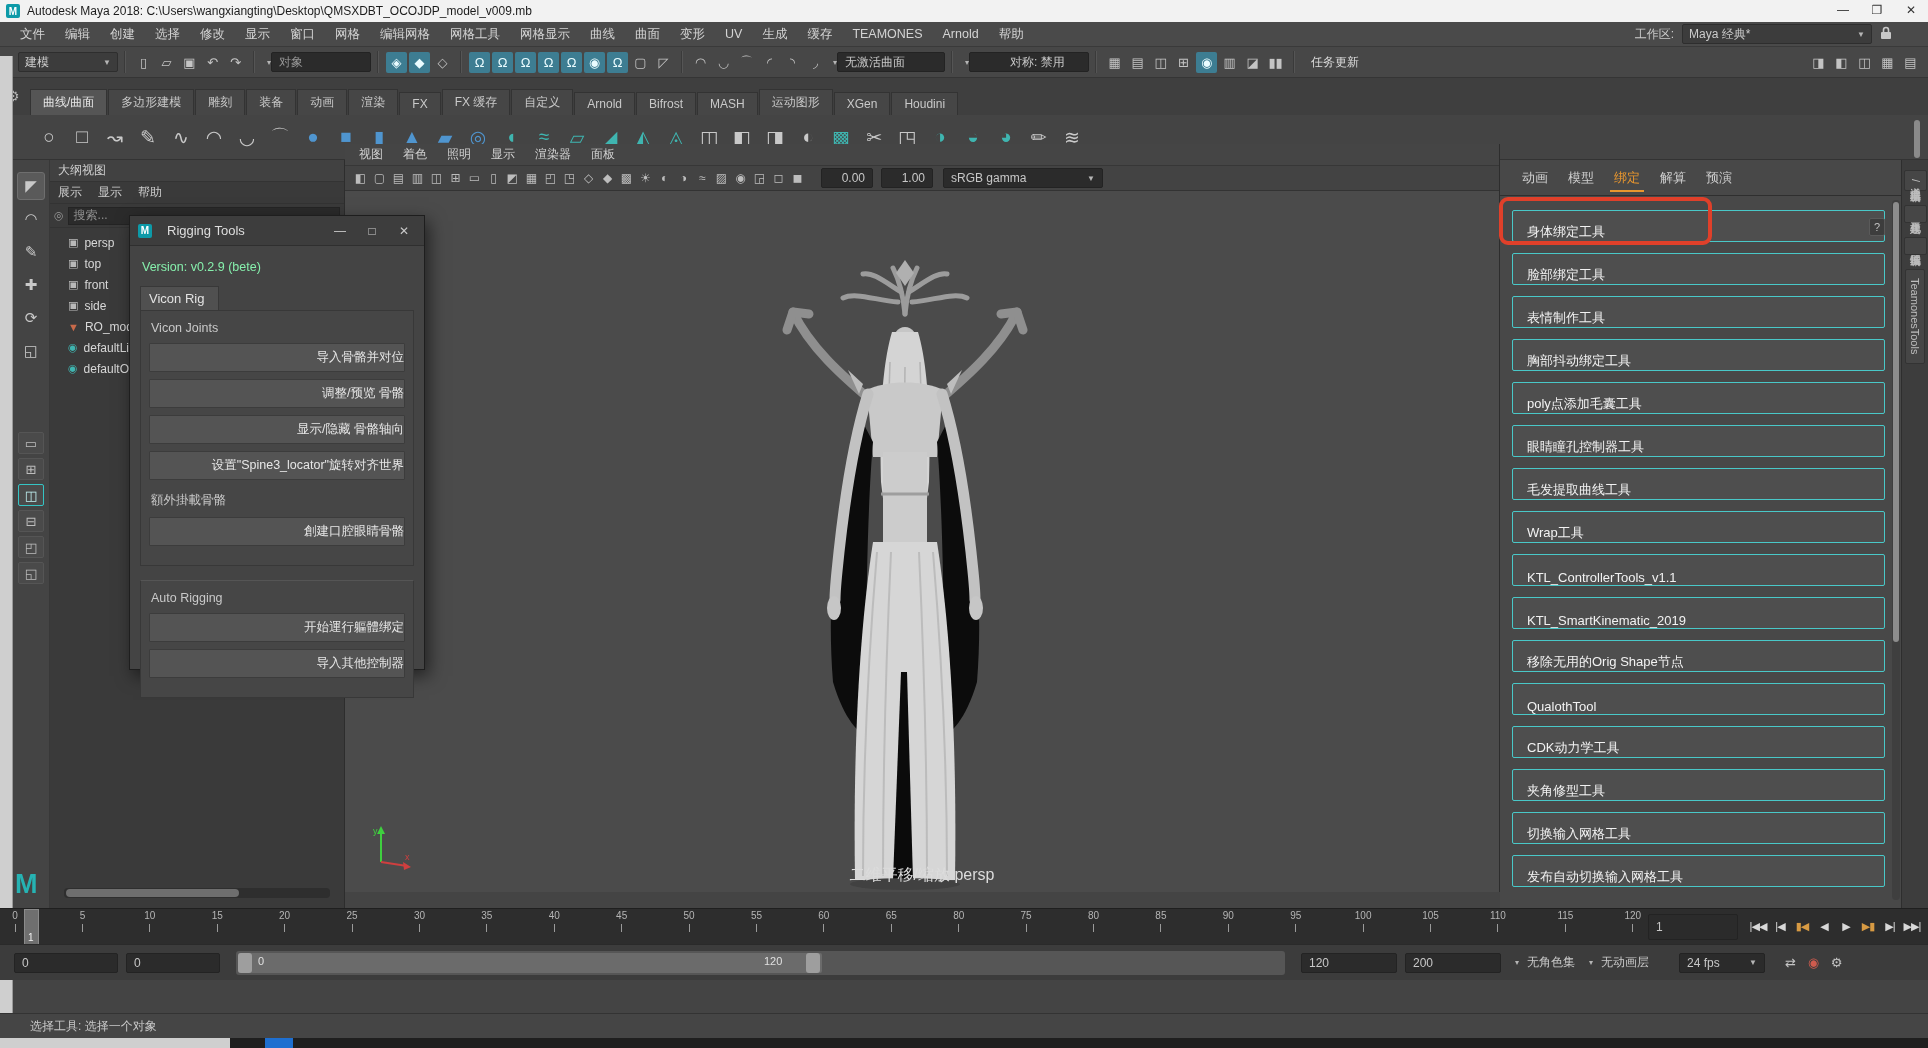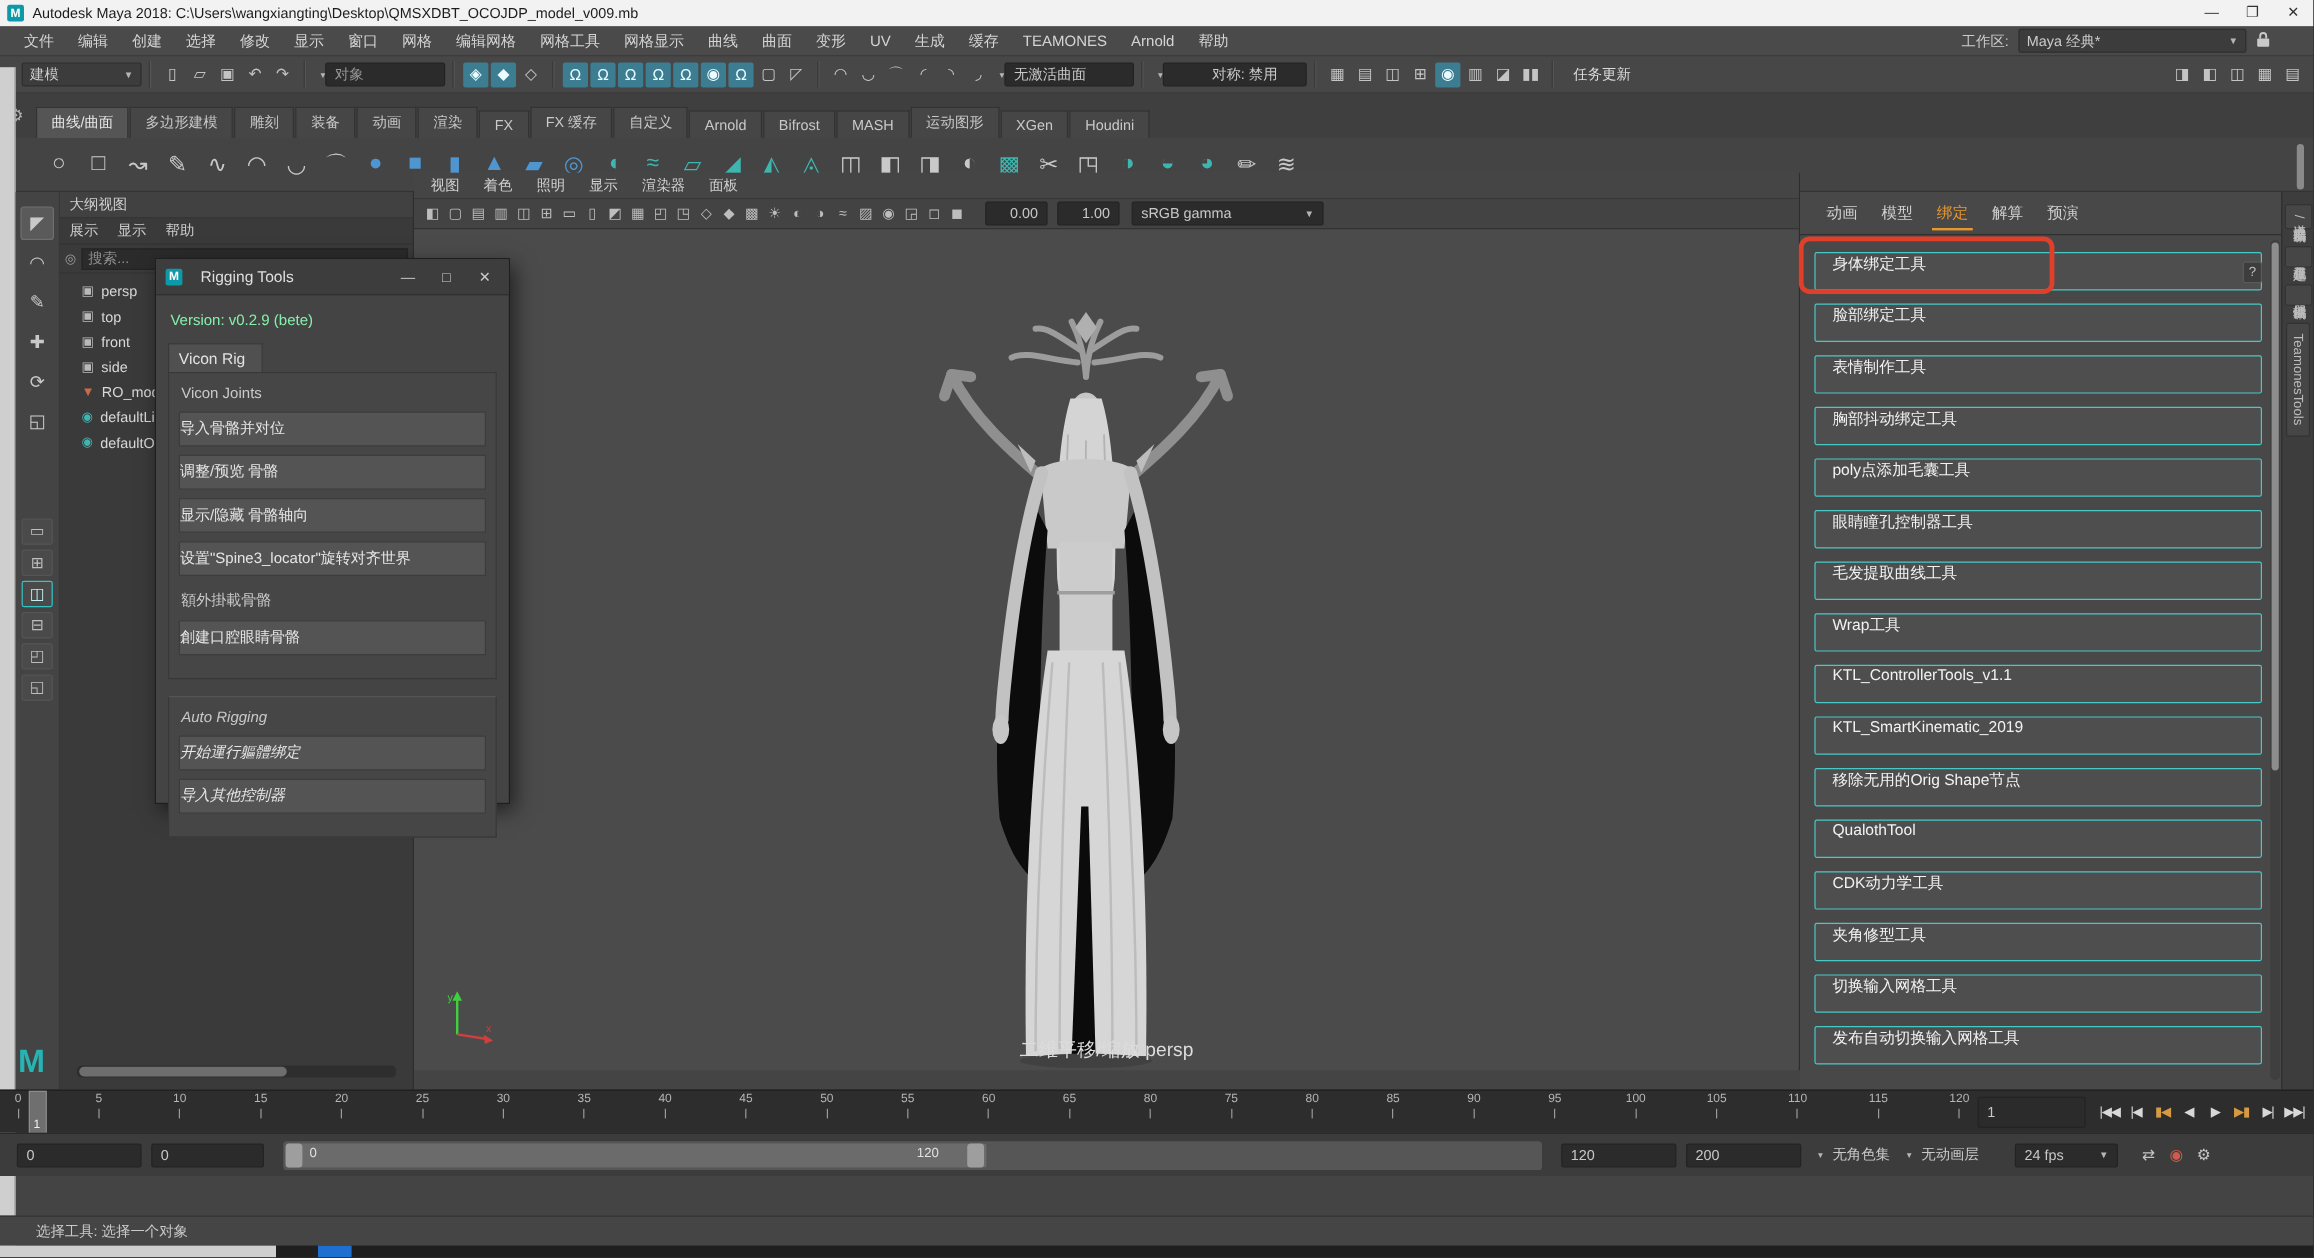--- a/index.html
+++ b/index.html
@@ -58,39 +58,39 @@
   .vp-icons { height:25px; background:#434343; display:flex; align-items:center; padding-left:6px; border-bottom:1px solid #333; }
   .vpi { width:19px; height:19px; display:flex; align-items:center; justify-content:center; font-size:12px; color:#bdbdbd; }
   .cam-label { position:absolute; bottom:6px; left:50%; transform:translateX(-50%); color:#dcdcdc; font-size:16px; }
   
   .rpanel { left:1500px; top:160px; width:401px; height:748px; background:#484848; }
   .rp-tabs { height:36px; display:flex; align-items:center; gap:8px; padding-left:16px; border-bottom:1px solid #2f2f2f; }
   .rptab { padding:4px 6px; color:#cfcfcf; font-size:13px; position:relative; }
   .rptab.active { color:#e8962e; }
   .rptab.active::after { content:""; position:absolute; left:2px; right:2px; bottom:-1px; height:2px; background:#e8962e; }
   .rp-list { display:flex; flex-direction:column; gap:11px; padding:14px 16px 0 12px; }
-  .toolbtn { height:32px; background:#4e4e4e; border:1px solid #49c8c8; border-radius:2px; color:#f2f2f2; font-size:13px; display:flex; align-items:flex-start; padding-left:14px; white-space:nowrap; overflow:hidden; }
+  .toolbtn { height:32px; background:#4e4e4e; border:1px solid #49c8c8; border-radius:2px; color:#f2f2f2; font-size:13px; display:flex; align-items:flex-end; padding-left:14px; white-space:nowrap; overflow:hidden; }
   .red-annot { left:1499px; top:197px; width:213px; height:48px; border:4px solid #e0402a; border-radius:9px; z-index:60; pointer-events:none; }
   .help-badge { left:1869px; top:218px; width:16px; height:18px; background:#3d3d3d; border:1px solid #5a5a5a; color:#c0c0c0; display:flex; align-items:center; justify-content:center; font-size:11px; border-radius:2px; z-index:61; }
   .rp-scroll { left:1892px; top:200px; width:8px; height:700px; background:#3f3f3f; border-radius:4px; }
   .rp-scroll .thumb { position:absolute; top:2px; left:1px; width:6px; height:440px; background:#8d8d8d; border-radius:3px; }
   
   .sidetabs { left:1901px; top:160px; width:27px; height:748px; background:#3d3d3d; border-left:1px solid #2e2e2e; display:flex; flex-direction:column; align-items:center; padding-top:10px; gap:14px; }
   .vtab { writing-mode:vertical-rl; color:#bdbdbd; font-size:11px; background:#464646; border:1px solid #333; padding:8px 3px; border-radius:2px; white-space:nowrap; }
   
   .rigwin { left:129px; top:215px; width:296px; height:455px; background:#444444; border:1px solid #1e1e1e; box-shadow:4px 6px 16px rgba(0,0,0,.55); z-index:50; }
   .rw-title { height:30px; background:#3d3d3d; border-bottom:1px solid #2f2f2f; display:flex; align-items:center; padding:0 8px; color:#dedede; font-size:13px; gap:8px; }
   .rw-title .spacer { flex:1; }
   .rw-wbtn { width:24px; text-align:center; color:#c9c9c9; font-size:12px; }
   .rw-body { padding:8px 10px 0 10px; }
   .rw-version { color:#86efac; font-size:12.5px; margin:6px 2px 12px 2px; }
   .rw-tab { display:inline-block; background:#505050; border:1px solid #383838; border-bottom:none; color:#e2e2e2; padding:4px 14px 4px 8px; font-size:13px; }
   .rw-frame { border:1px solid #383838; padding:8px 8px 12px 8px; background:#464646; }
   .rw-sec { color:#c9c9c9; font-size:12.5px; margin:2px 0 8px 2px; }
-  .rw-btn { height:29px; background:#545454; border:1px solid #3c3c3c; border-radius:1px; color:#e6e6e6; font-size:12.5px; display:flex; align-items:center; justify-content:flex-start; margin-bottom:7px; white-space:nowrap; }
+  .rw-btn { height:29px; background:#545454; border:1px solid #3c3c3c; border-radius:1px; color:#e6e6e6; font-size:12.5px; display:flex; align-items:center; justify-content:flex-end; margin-bottom:7px; white-space:nowrap; }
   
   .timeline { left:0; top:908px; width:1928px; height:36px; background:#2d2d2d; border-top:1px solid #1f1f1f; }
   .ticks { position:absolute; left:8px; top:1px; width:1632px; height:34px; display:flex; justify-content:space-between; }
   .tick { display:flex; flex-direction:column; align-items:center; width:14px; }
   .tick .tl { font-size:10px; color:#b5b5b5; }
   .tick i { width:1px; height:8px; background:#9a9a9a; margin-top:3px; }
   .cf-marker { position:absolute; left:24px; top:0; width:15px; height:36px; background:#6f6f6f; border:1px solid #8b8b8b; }
   .cf-marker span { position:absolute; bottom:1px; left:3px; color:#f0f0f0; font-size:10px; }
   .frame-field { position:absolute; left:1648px; top:5px; width:90px; height:26px; }
   .playback { position:absolute; left:1748px; top:4px; display:flex; gap:2px; }
@@ -582,21 +582,21 @@
             <div class="rw-btn">
               <span>显示/隐藏 骨骼轴向</span>
             </div>
             <div class="rw-btn">
               <span>设置"Spine3_locator"旋转对齐世界</span>
             </div>
           </div>
         <div class="rw-sec" style="margin-top:12px;">額外掛載骨骼</div>
         <div class="rw-btn">創建口腔眼睛骨骼</div>
       </div>
-      <div class="rw-frame" style="margin-top:14px;border-top:1px solid #555;font-style:italic;">
+      <div class="rw-frame" style="margin-top:14px;border-top:1px solid #555;">
         <div class="rw-sec">Auto Rigging</div>
         <div>
 
         <div class="rw-btn">
               <span>开始運行軀體绑定</span>
             </div>
             <div class="rw-btn">
               <span>导入其他控制器</span>
             </div>
           </div>

